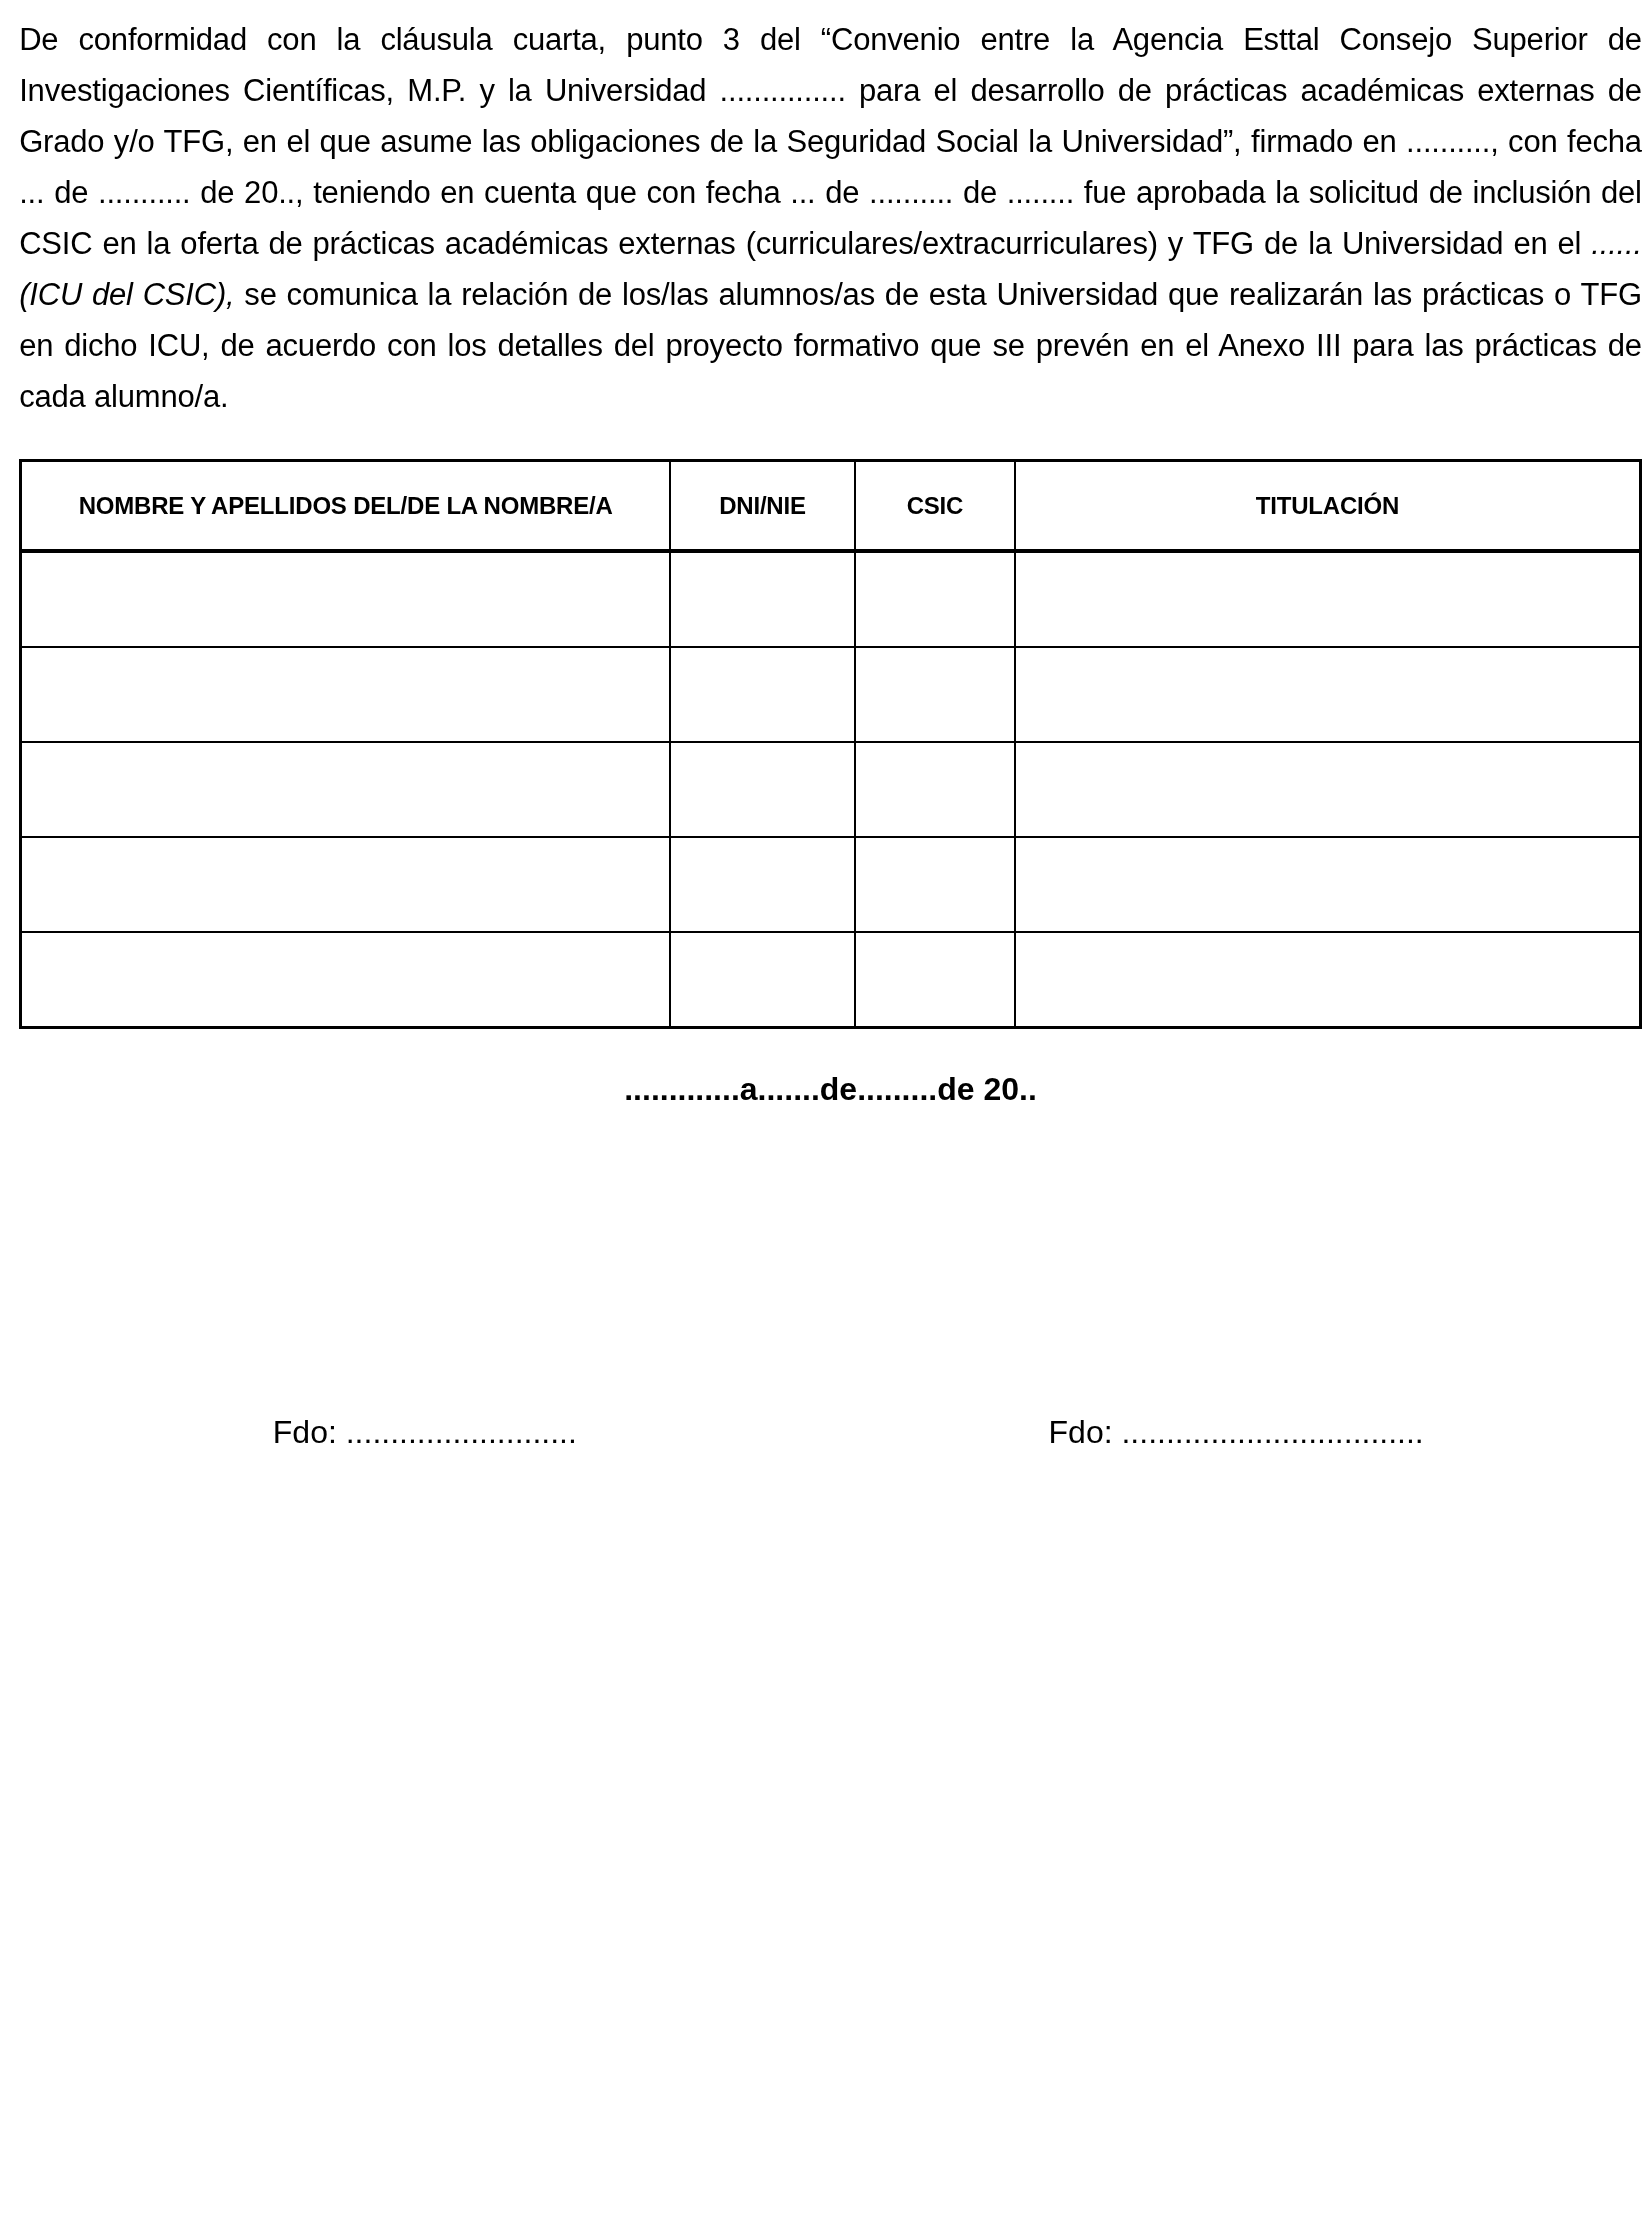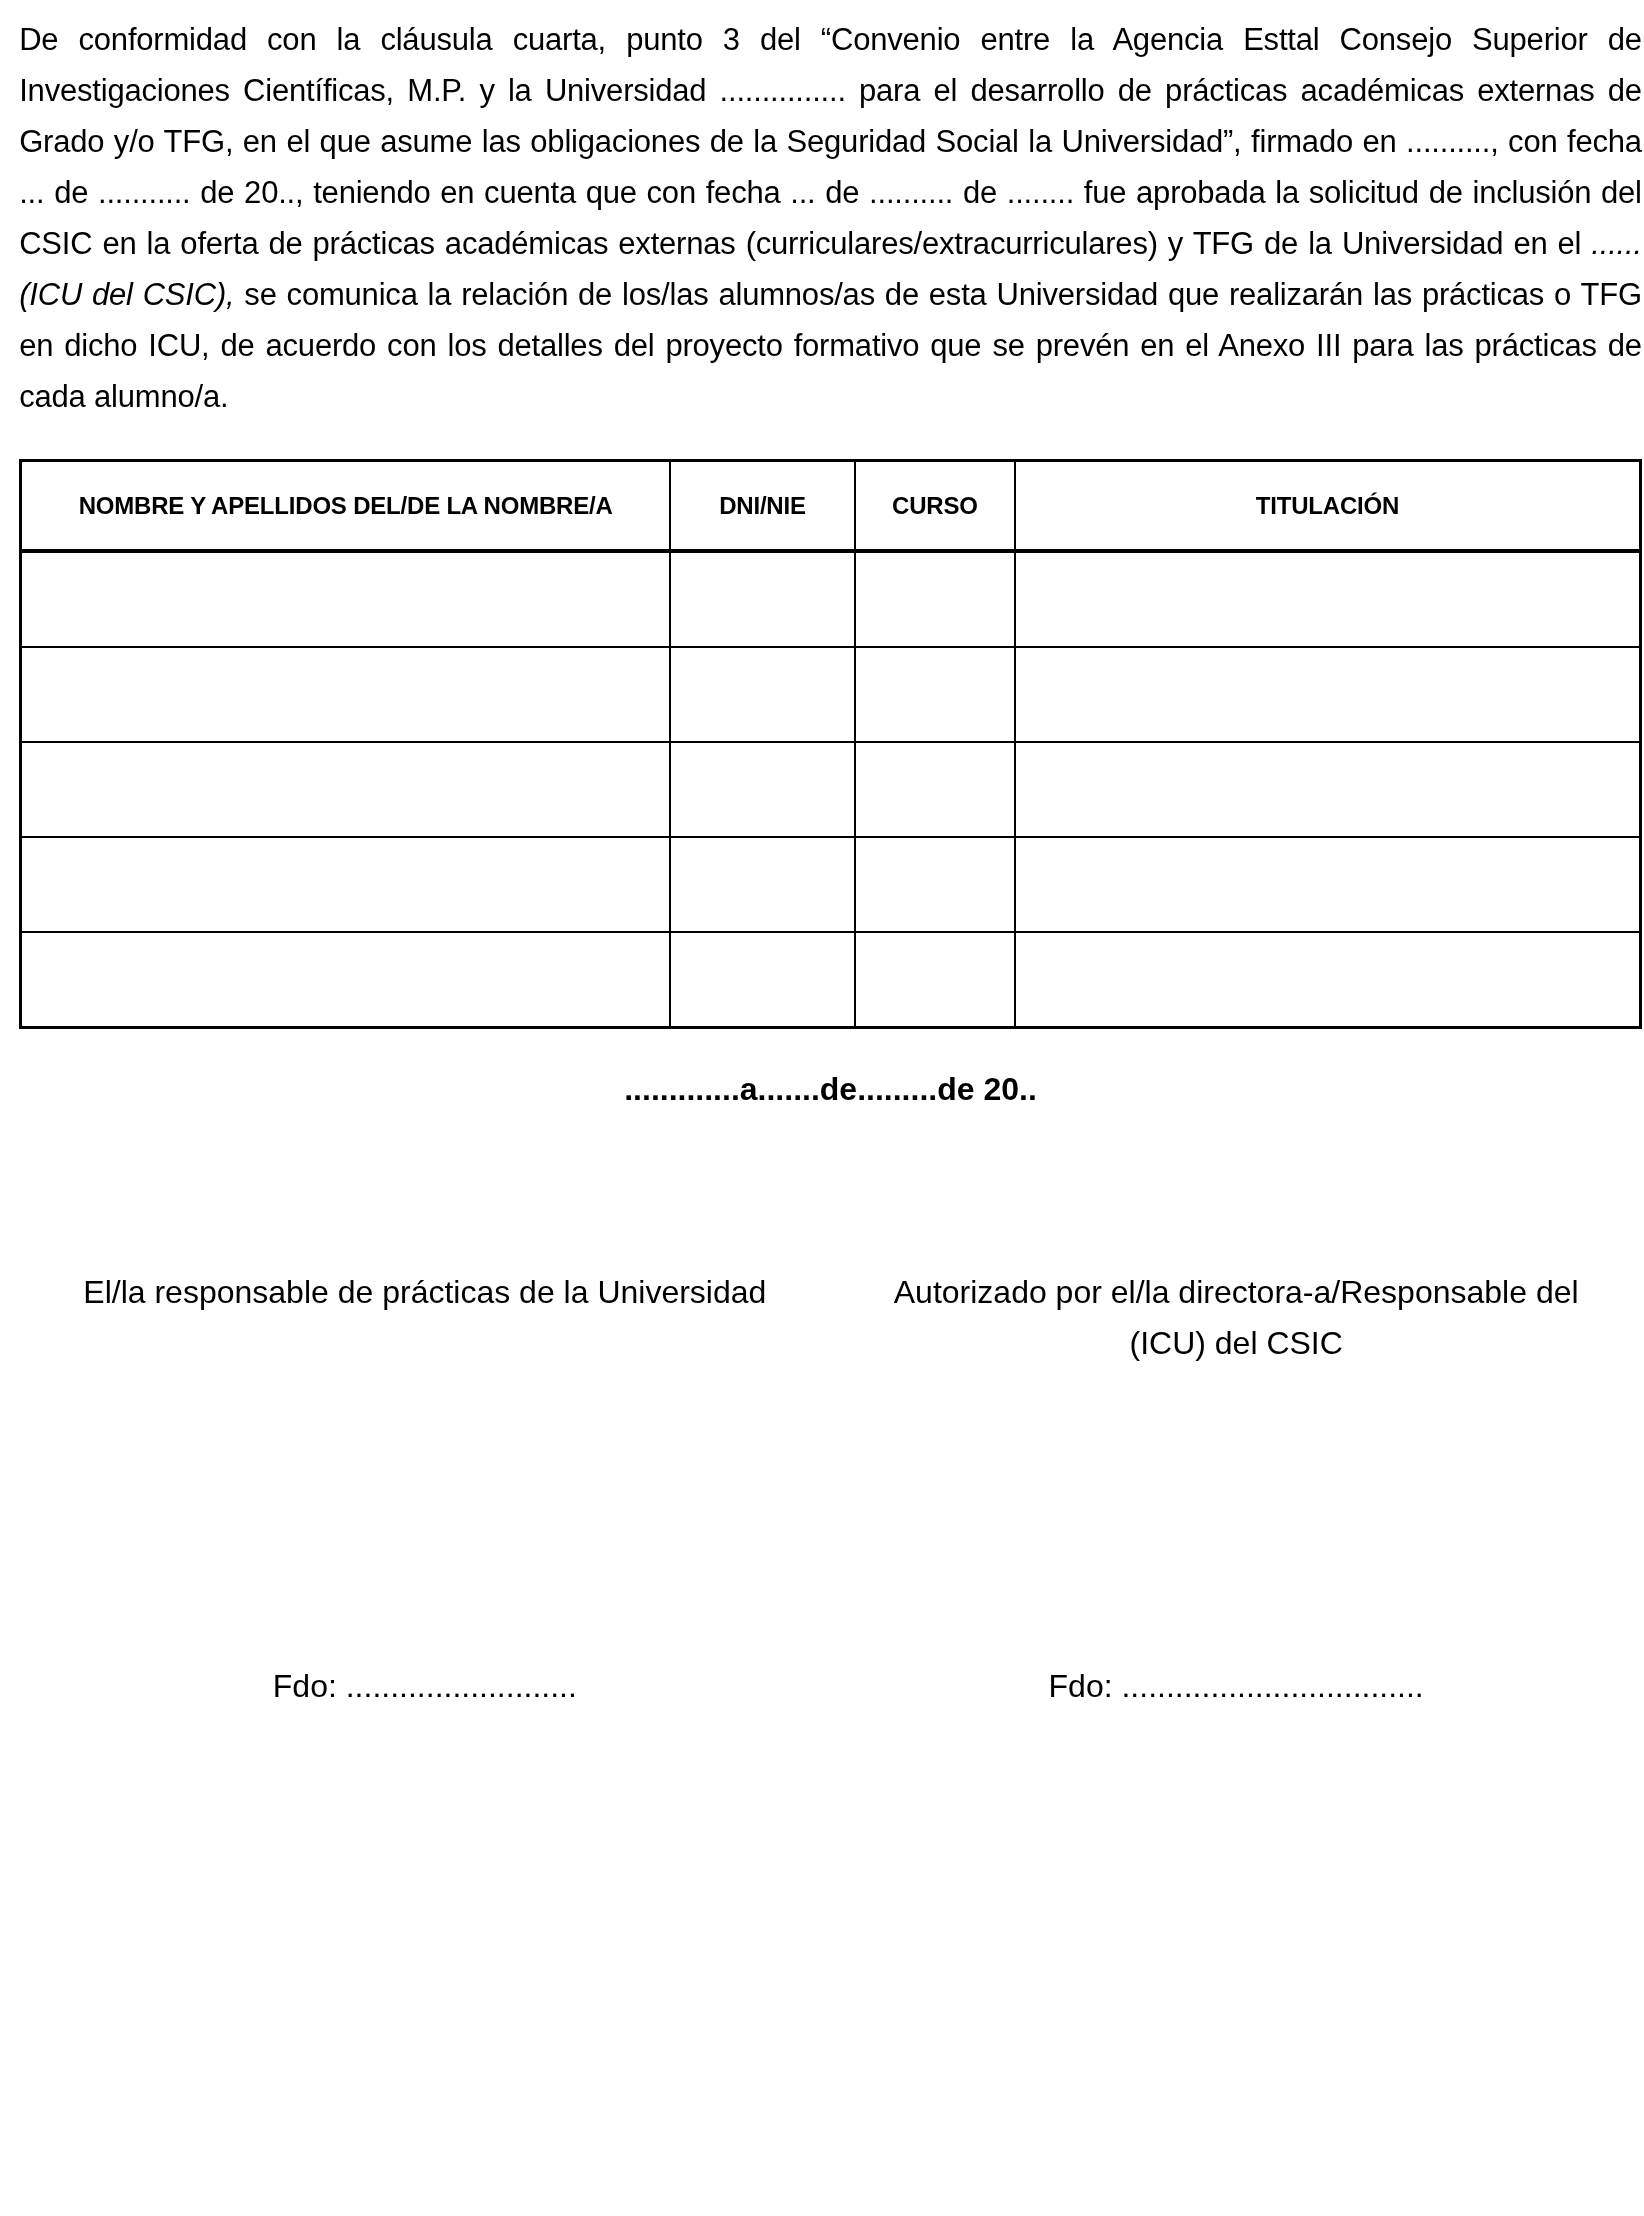--- a/index.html
+++ b/index.html
@@ -97,21 +97,21 @@
     <colgroup>
       <col class="c1">
         <col class="c2">
         <col class="c3">
         <col class="c4">
     </colgroup>
     <thead>
       <tr>
         <th>NOMBRE Y APELLIDOS DEL/DE LA NOMBRE/A</th>
         <th>DNI/NIE</th>
-        <th>CURSO</th>
+        <th>CSIC</th>
         <th>TITULACIÓN</th>
       </tr>
     </thead>
     <tbody>
         <tr>
           <td></td>
           <td></td>
           <td></td>
           <td></td>
         </tr>
@@ -137,27 +137,20 @@
           <td></td>
           <td></td>
           <td></td>
           <td></td>
         </tr>
       </tbody>
   </table>
 
   <div class="date-line">.............a.......de.........de 20..</div>
 
-  <div class="sig-row">
-    <div class="sig-col">El/la responsable de prácticas de la Universidad</div>
-    <div class="sig-col">
-      <div>Autorizado por el/la directora-a/Responsable del</div>
-      <div>(ICU) del CSIC</div>
-    </div>
-  </div>
 
   <div class="fdo-row">
     <div class="fdo-col">Fdo: ..........................</div>
     <div class="fdo-col">Fdo: ..................................</div>
   </div>
 
 </div>
 
 
 </body></html>

